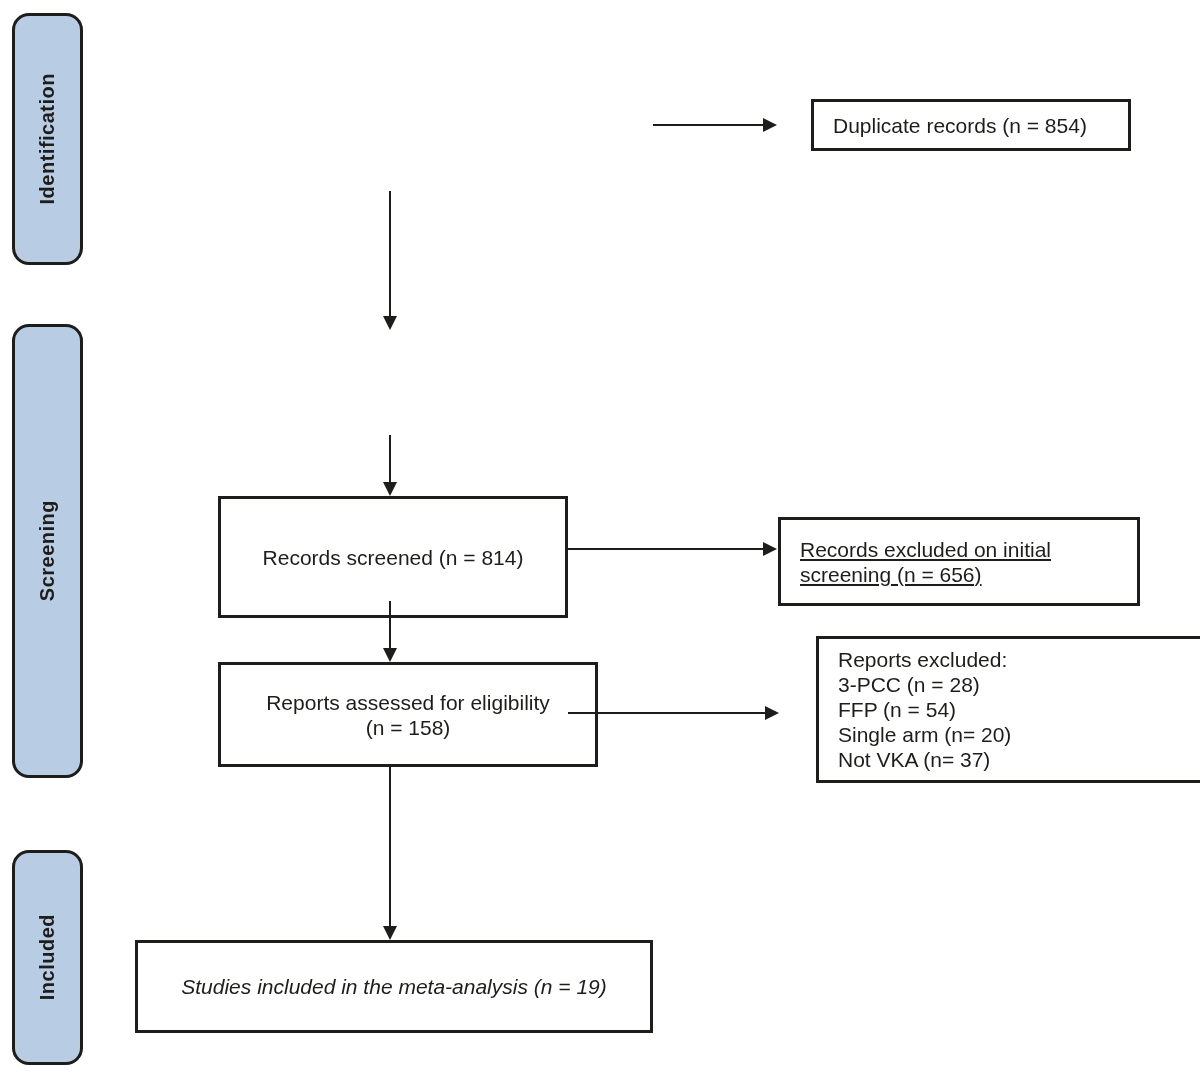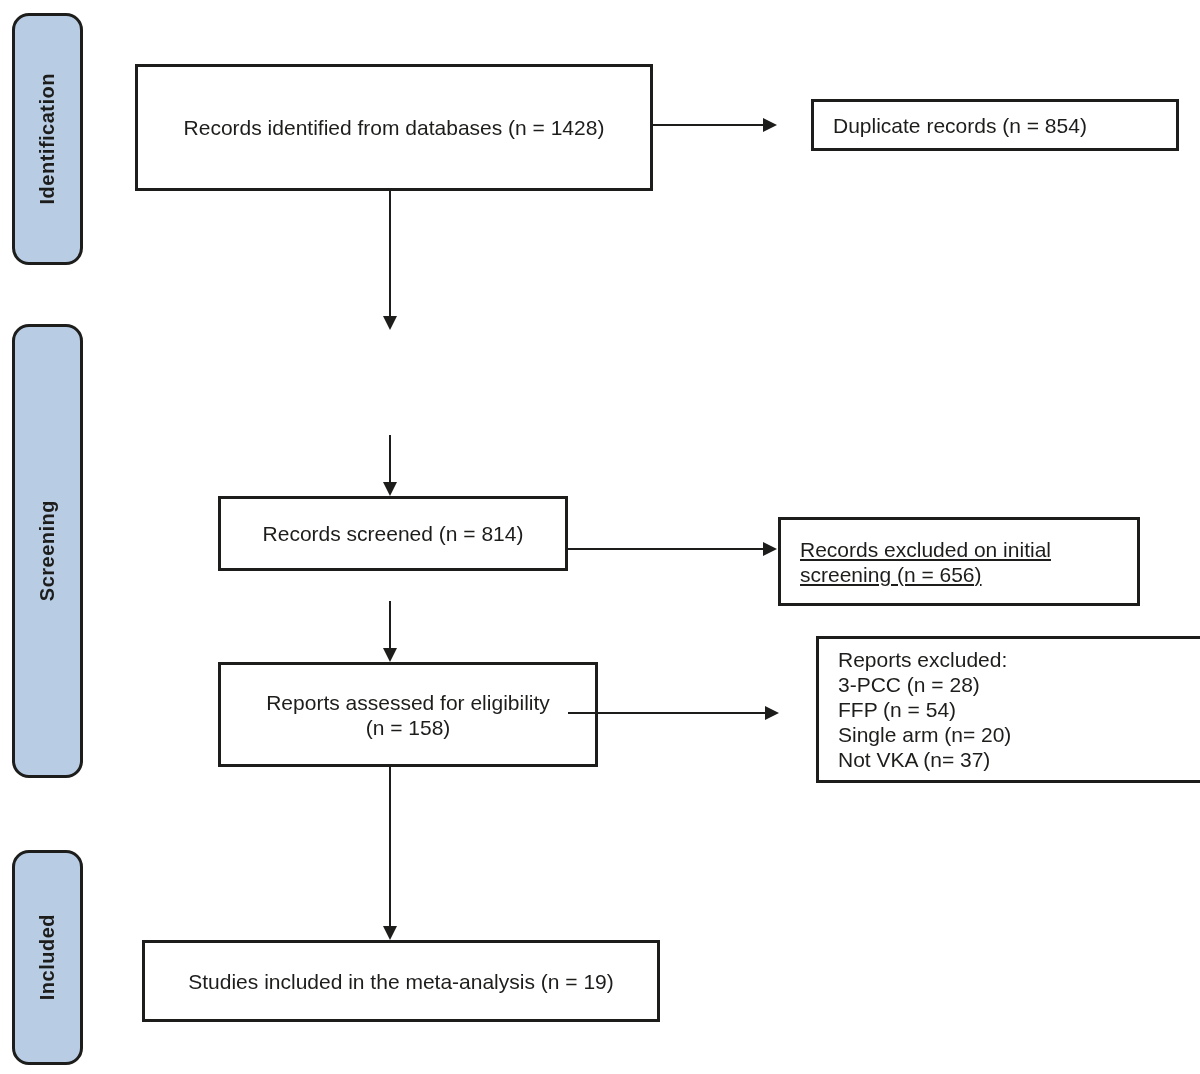--- a/index.html
+++ b/index.html
@@ -48,27 +48,27 @@
     display: flex;
     align-items: center;
     font-size: 21px;
     line-height: 25px;
     white-space: pre-line;
   }
   .box.center { justify-content: center; text-align: center; padding: 0 8px; }
   .box.left   { justify-content: flex-start; text-align: left; padding: 6px 10px 6px 19px; }
 
   .box-identified          { left: 135px; top: 64px;  width: 518px; height: 127px; }
-  .box-duplicates          { left: 811px; top: 99px;  width: 368px; height: 52px;  }
+  .box-duplicates          { left: 811px; top: 99px;  width: 320px; height: 52px;  }
   .box-after-duplicates    { left: 218px; top: 330px; width: 350px; height: 107px; }
-  .box-screened            { left: 218px; top: 496px; width: 350px; height: 75px; }
+  .box-screened            { left: 218px; top: 496px; width: 350px; height: 122px; }
   .box-excluded-screening  { left: 778px; top: 517px; width: 362px; height: 89px; text-decoration: underline;  }
   .box-assessed            { left: 218px; top: 662px; width: 380px; height: 105px; }
   .box-reports-excluded    { left: 780px; top: 636px; width: 418px; height: 147px; margin-left: 36px; }
-  .box-included            { left: 142px; top: 940px; width: 518px; height: 82px;  }
+  .box-included            { left: 135px; top: 940px; width: 518px; height: 93px; font-style: italic;  }
 
   
   .arrows {
     position: absolute;
     left: 0; top: 0;
     width: 1200px;
     height: 1074px;
     pointer-events: none;
   }
   .arrows line { stroke: #1d1d1b; stroke-width: 2px; }
@@ -82,23 +82,20 @@
   <div class="stage stage-identification">
     <span>Identification</span>
   </div>
   <div class="stage stage-screening">
     <span>Screening</span>
   </div>
   <div class="stage stage-included">
     <span>Included</span>
   </div>
 
-  <div class="box center box-identified">
-    <span>Records identified from databases (n = 1428)</span>
-  </div>
 
   <div class="box left box-duplicates">
     <span>Duplicate records (n = 854)</span>
   </div>
 
 
   <div class="box center box-screened">
     <span>Records screened (n = 814)</span>
   </div>
 

